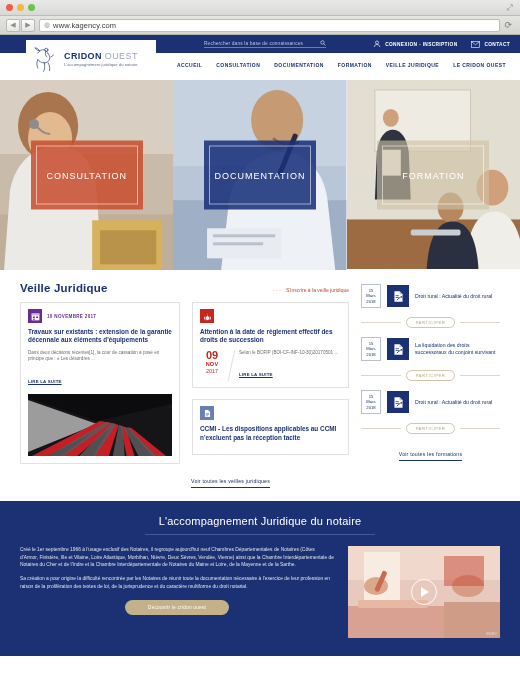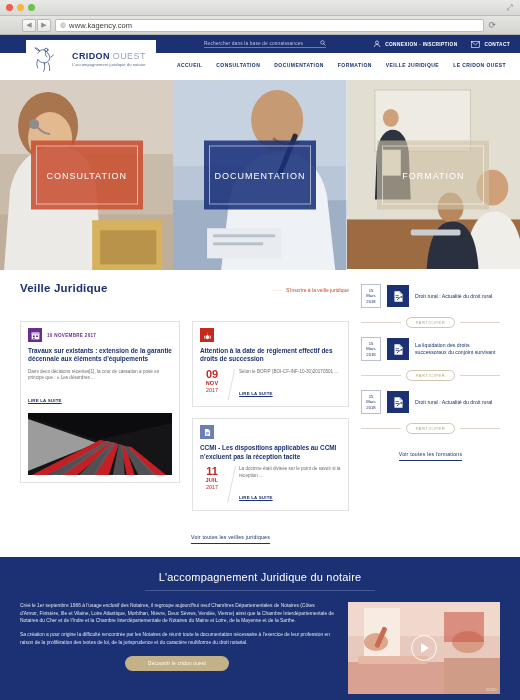--- a/index.html
+++ b/index.html
@@ -20,21 +20,21 @@
   .lights { display: flex; gap: 4px; }
   .light { width: 7px; height: 7px; border-radius: 50%; }
   .l-red { background: #f05c4e; }
   .l-yellow { background: #f2b73d; }
   .l-green { background: #6cc24a; }
   .expand-ico { position: absolute; right: 7px; top: 4px; color: #8a8a88; font-size: 8px; line-height: 8px; }
 
   .toolbar {
     height: 19px; background: linear-gradient(#e4e4e1, #d4d4d1);
     border-bottom: 1px solid #b4b4b0; display: flex; align-items: center;
-    padding: 0 22px; gap: 4px; text-align: right;
+    padding: 0 6px; gap: 4px; text-align: right;
   }
   .navbtns { display: flex; gap: 1px; }
   .navbtn {
     width: 14px; height: 13px; background: linear-gradient(#fcfcfc, #e6e6e4);
     border: 1px solid #b9b9b5; font-size: 7px; color: #8d8d8b;
     display: flex; align-items: center; justify-content: center;
   }
   .navbtn:first-child { border-radius: 2px 0 0 2px; }
   .navbtn:last-child { border-radius: 0 2px 2px 0; }
   .urlbar {
@@ -56,21 +56,21 @@
   }
   .search-input-txt { font-size: 4.8px; color: #b9c2dc; letter-spacing: .15px; flex: 1; }
   .search-ico { width: 6px; height: 6px; flex: none; }
   .top-right { position: absolute; right: 10px; display: flex; align-items: center; gap: 14px; }
   .top-link { display: flex; align-items: center; gap: 4px; }
   .top-link span { font-size: 4.8px; color: #fff; font-weight: bold; letter-spacing: .35px; }
 
   .site-nav { height: 27px; background: #fff; position: relative; }
   .logo-block {
     position: absolute; left: 26px; top: -13px; width: 130px; height: 38px;
-    background: #fff; display: flex; align-items: center; gap: 16px; padding-left: 4px;
+    background: #fff; display: flex; align-items: center; gap: 8px; padding-left: 4px;
     z-index: 4;
   }
   .logo-mark { width: 26px; height: 30px; flex: none; }
   .logo-txt { display: flex; flex-direction: column; gap: 1px; }
   .logo-name { font-size: 9px; letter-spacing: .4px; line-height: 10px; }
   .logo-name b { color: #1b3173; font-weight: bold; }
   .logo-name i { color: #9aa3bd; font-style: normal; }
   .logo-tag { font-size: 4px; color: #5b6party; color: #5b6a8e; letter-spacing: .1px; }
   .nav-items {
     position: absolute; right: 14px; top: 9px; display: flex; gap: 14px;
@@ -96,21 +96,21 @@
   .col-left { width: 160px; }
   .col-mid { width: 157px; }
   .col-right { width: 151px; }
   .sec-title { font-size: 11.5px; color: #1b3173; font-weight: bold; letter-spacing: .2px; margin-bottom: 8px; }
   .veille-head { display: flex; align-items: baseline; gap: 8px; }
   .subscribe { margin-left: auto; display: flex; align-items: center; gap: 4px; }
   .subscribe .dots { color: #c24b30; font-size: 6px; letter-spacing: 1px; }
   .subscribe .lbl { font-size: 5px; color: #c24b30; }
 
   .card {
-    border: 1px solid #e2e2e2; background: #fff; padding: 6px 7px 7px 7px; margin-top: 19px;
+    border: 1px solid #e2e2e2; background: #fff; padding: 6px 7px 7px 7px;
   }
   .card-badge-row { display: flex; align-items: center; gap: 5px; margin-bottom: 5px; }
   .badge-ico { width: 14px; height: 14px; display: flex; align-items: center; justify-content: center; }
   .badge-purple { background: #6a2d8f; }
   .badge-red { background: #c4281f; }
   .badge-date { font-size: 4.6px; color: #6a2d8f; font-weight: bold; letter-spacing: .3px; }
   .card-title { font-size: 6.4px; color: #1b3173; font-weight: bold; line-height: 8.4px; margin-bottom: 5px; }
   .card-excerpt { font-size: 4.6px; color: #6d6d6d; line-height: 6.5px; margin-bottom: 6px; }
   .readmore { font-size: 4.4px; color: #1b3173; font-weight: bold; text-decoration: underline; letter-spacing: .2px; }
 
@@ -409,32 +409,20 @@
                   <svg width="9" height="9" viewBox="0 0 14 14">
                     <path d="M3 1.5h5.2L11 4.4V12.5H3Z" fill="#fff"></path>
                     <path d="M8.2 1.5V4.4H11" fill="#c7d0e4"></path>
                     <rect x="4.4" y="6.2" width="5.2" height="0.9" fill="#6a7fb5"></rect>
                     <rect x="4.4" y="8.2" width="5.2" height="0.9" fill="#6a7fb5"></rect>
                     <rect x="4.4" y="10.2" width="3.4" height="0.9" fill="#6a7fb5"></rect>
                   </svg>
                 </div>
               </div>
               <div class="card-title">CCMI - Les dispositions applicables au CCMI n'excluent pas la réception tacite</div>
-              <div class="card-mid">
-                <div class="date-stack">
-                  <div class="date-d">11</div>
-                  <div class="date-m">JUIL</div>
-                  <div class="date-y">2017</div>
-                </div>
-                <div class="mid-sep"></div>
-                <div class="mid-body">
-                  <div class="card-excerpt">La doctrine était divisée sur le point de savoir si la réception ...</div>
-                  <a href="#" class="readmore">LIRE LA SUITE</a>
-                </div>
-              </div>
             </div>
 
             <div class="centerlink" style="margin-left:-80px;">
               <a href="#">Voir toutes les veilles juridiques</a>
             </div>
           </div>
         </div>
       </div>
 
       <div class="col-right">

